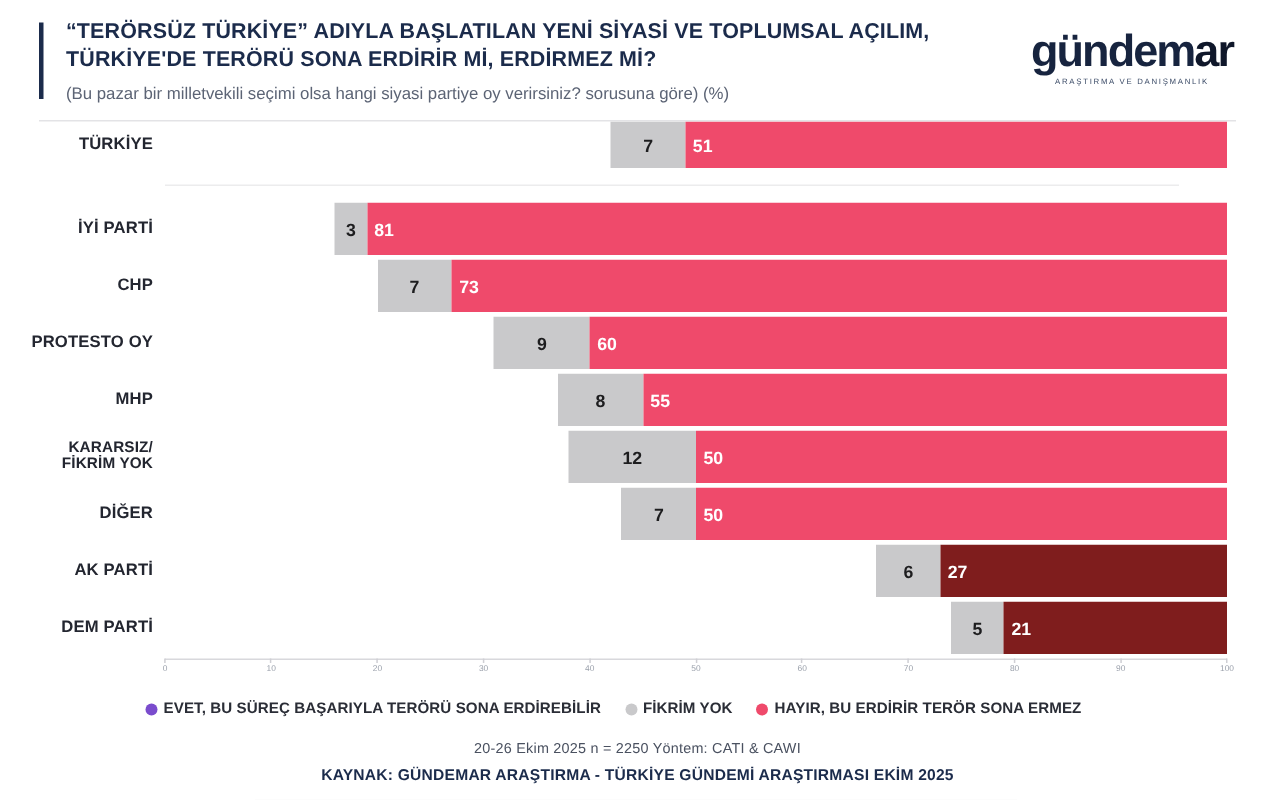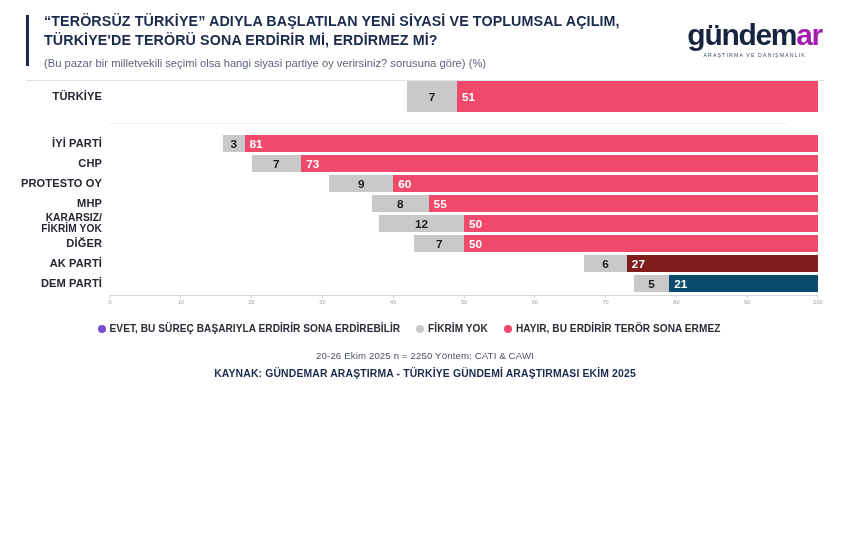--- a/index.html
+++ b/index.html
@@ -67,21 +67,21 @@
     padding-right: 6px;
   }
   .logo-word {
     font-size: 30px;
     font-weight: bold;
     letter-spacing: -1.3px;
     line-height: 1;
     color: #17243f;
     white-space: nowrap;
   }
-  .logo-word .accent { color: #a21caf; }
+  .logo-word .accent { color: #0f172a; }
   .logo-tag {
     margin-top: 2px;
     font-size: 5.2px;
     letter-spacing: 1.15px;
     color: #3a4a66;
     white-space: nowrap;
   }
 
   .divider {
     height: 1px;
@@ -90,21 +90,21 @@
   }
 
   
   .chart {
     position: relative;
     padding: 0 32px 0 0;
   }
   .row {
     display: flex;
     align-items: center;
-    height: 17px;
+    height: 35px;
     margin-bottom: 3px;
   }
   .row.top-row { height: 31px; margin-bottom: 0; }
   .row-label {
     width: 110px;
     flex: 0 0 110px;
     text-align: right;
     padding-right: 8px;
     box-sizing: border-box;
     font-size: 11.1px;
@@ -308,21 +308,21 @@
             <div class="seg seg-yes" style="width: 67%; background: rgb(122, 76, 205);">67</div>
             <div class="seg seg-none" style="width: 6%; background: rgb(201, 201, 203);">6</div>
             <div class="seg seg-no" style="width: 27%; background: #7f1d1d;">27</div>
           </div>
         </div>
         <div class="row">
           <div class="row-label">DEM PARTİ</div>
           <div class="bar">
             <div class="seg seg-yes" style="width: 74%; background: rgb(122, 76, 205);">74</div>
             <div class="seg seg-none" style="width: 5%; background: rgb(201, 201, 203);">5</div>
-            <div class="seg seg-no" style="width: 21%; background: #0c4a6e;">21</div>
+            <div class="seg seg-no" style="width: 21%; background: #7f1d1d;">21</div>
           </div>
         </div>
       </div>
 
     <div class="axis">
       <div class="axis-spacer"></div>
       <div class="axis-track">
         <div class="axis-line"></div>
         <div id="ticks-container">
             <div class="tick" style="left: 0%;"><i></i><span>0</span></div>
@@ -336,21 +336,21 @@
             <div class="tick" style="left: 80%;"><i></i><span>80</span></div>
             <div class="tick" style="left: 90%;"><i></i><span>90</span></div>
             <div class="tick" style="left: 100%;"><i></i><span>100</span></div>
           </div>
       </div>
     </div>
 
     <div class="legend" id="legend-container">
         <div class="legend-item">
           <span class="dot" style="background: rgb(122, 76, 205);"></span>
-          <span>EVET, BU SÜREÇ BAŞARIYLA ERDİRİR SONA ERDİREBİLİR</span>
+          <span>EVET, BU SÜREÇ BAŞARIYLA TERÖRÜ SONA ERDİREBİLİR</span>
         </div>
         <div class="legend-item">
           <span class="dot" style="background: rgb(201, 201, 203);"></span>
           <span>FİKRİM YOK</span>
         </div>
         <div class="legend-item">
           <span class="dot" style="background: rgb(239, 74, 107);"></span>
           <span>HAYIR, BU ERDİRİR TERÖR SONA ERMEZ</span>
         </div>
       </div>

